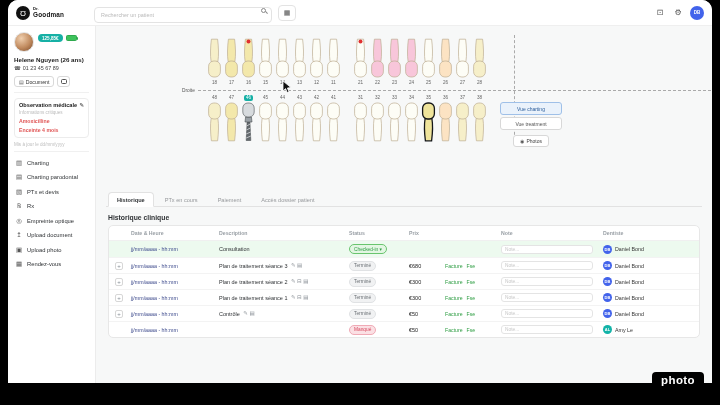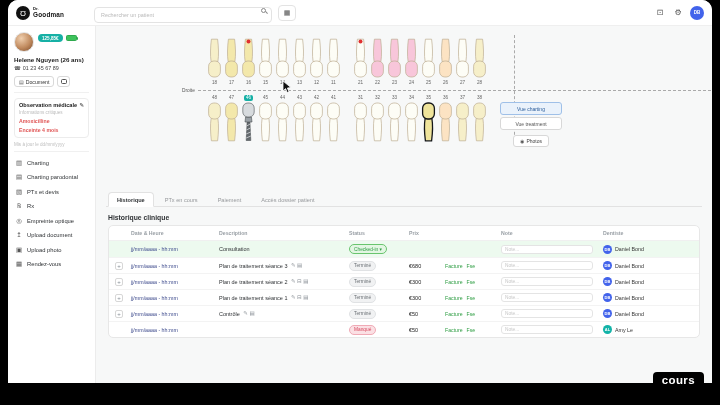--- a/index.html
+++ b/index.html
@@ -614,13 +614,13 @@
                 <span class="dent-av" style="background:#12b3a8">AL</span>
                 <span class="dent-name">Amy Le</span>
               </span>
             </div>
           </div>
       </div>
     </main>
   </div>
 </div>
 
-<div class="vimeo">cours</div>
+<div class="vimeo">photo</div>
 
 </body></html>

